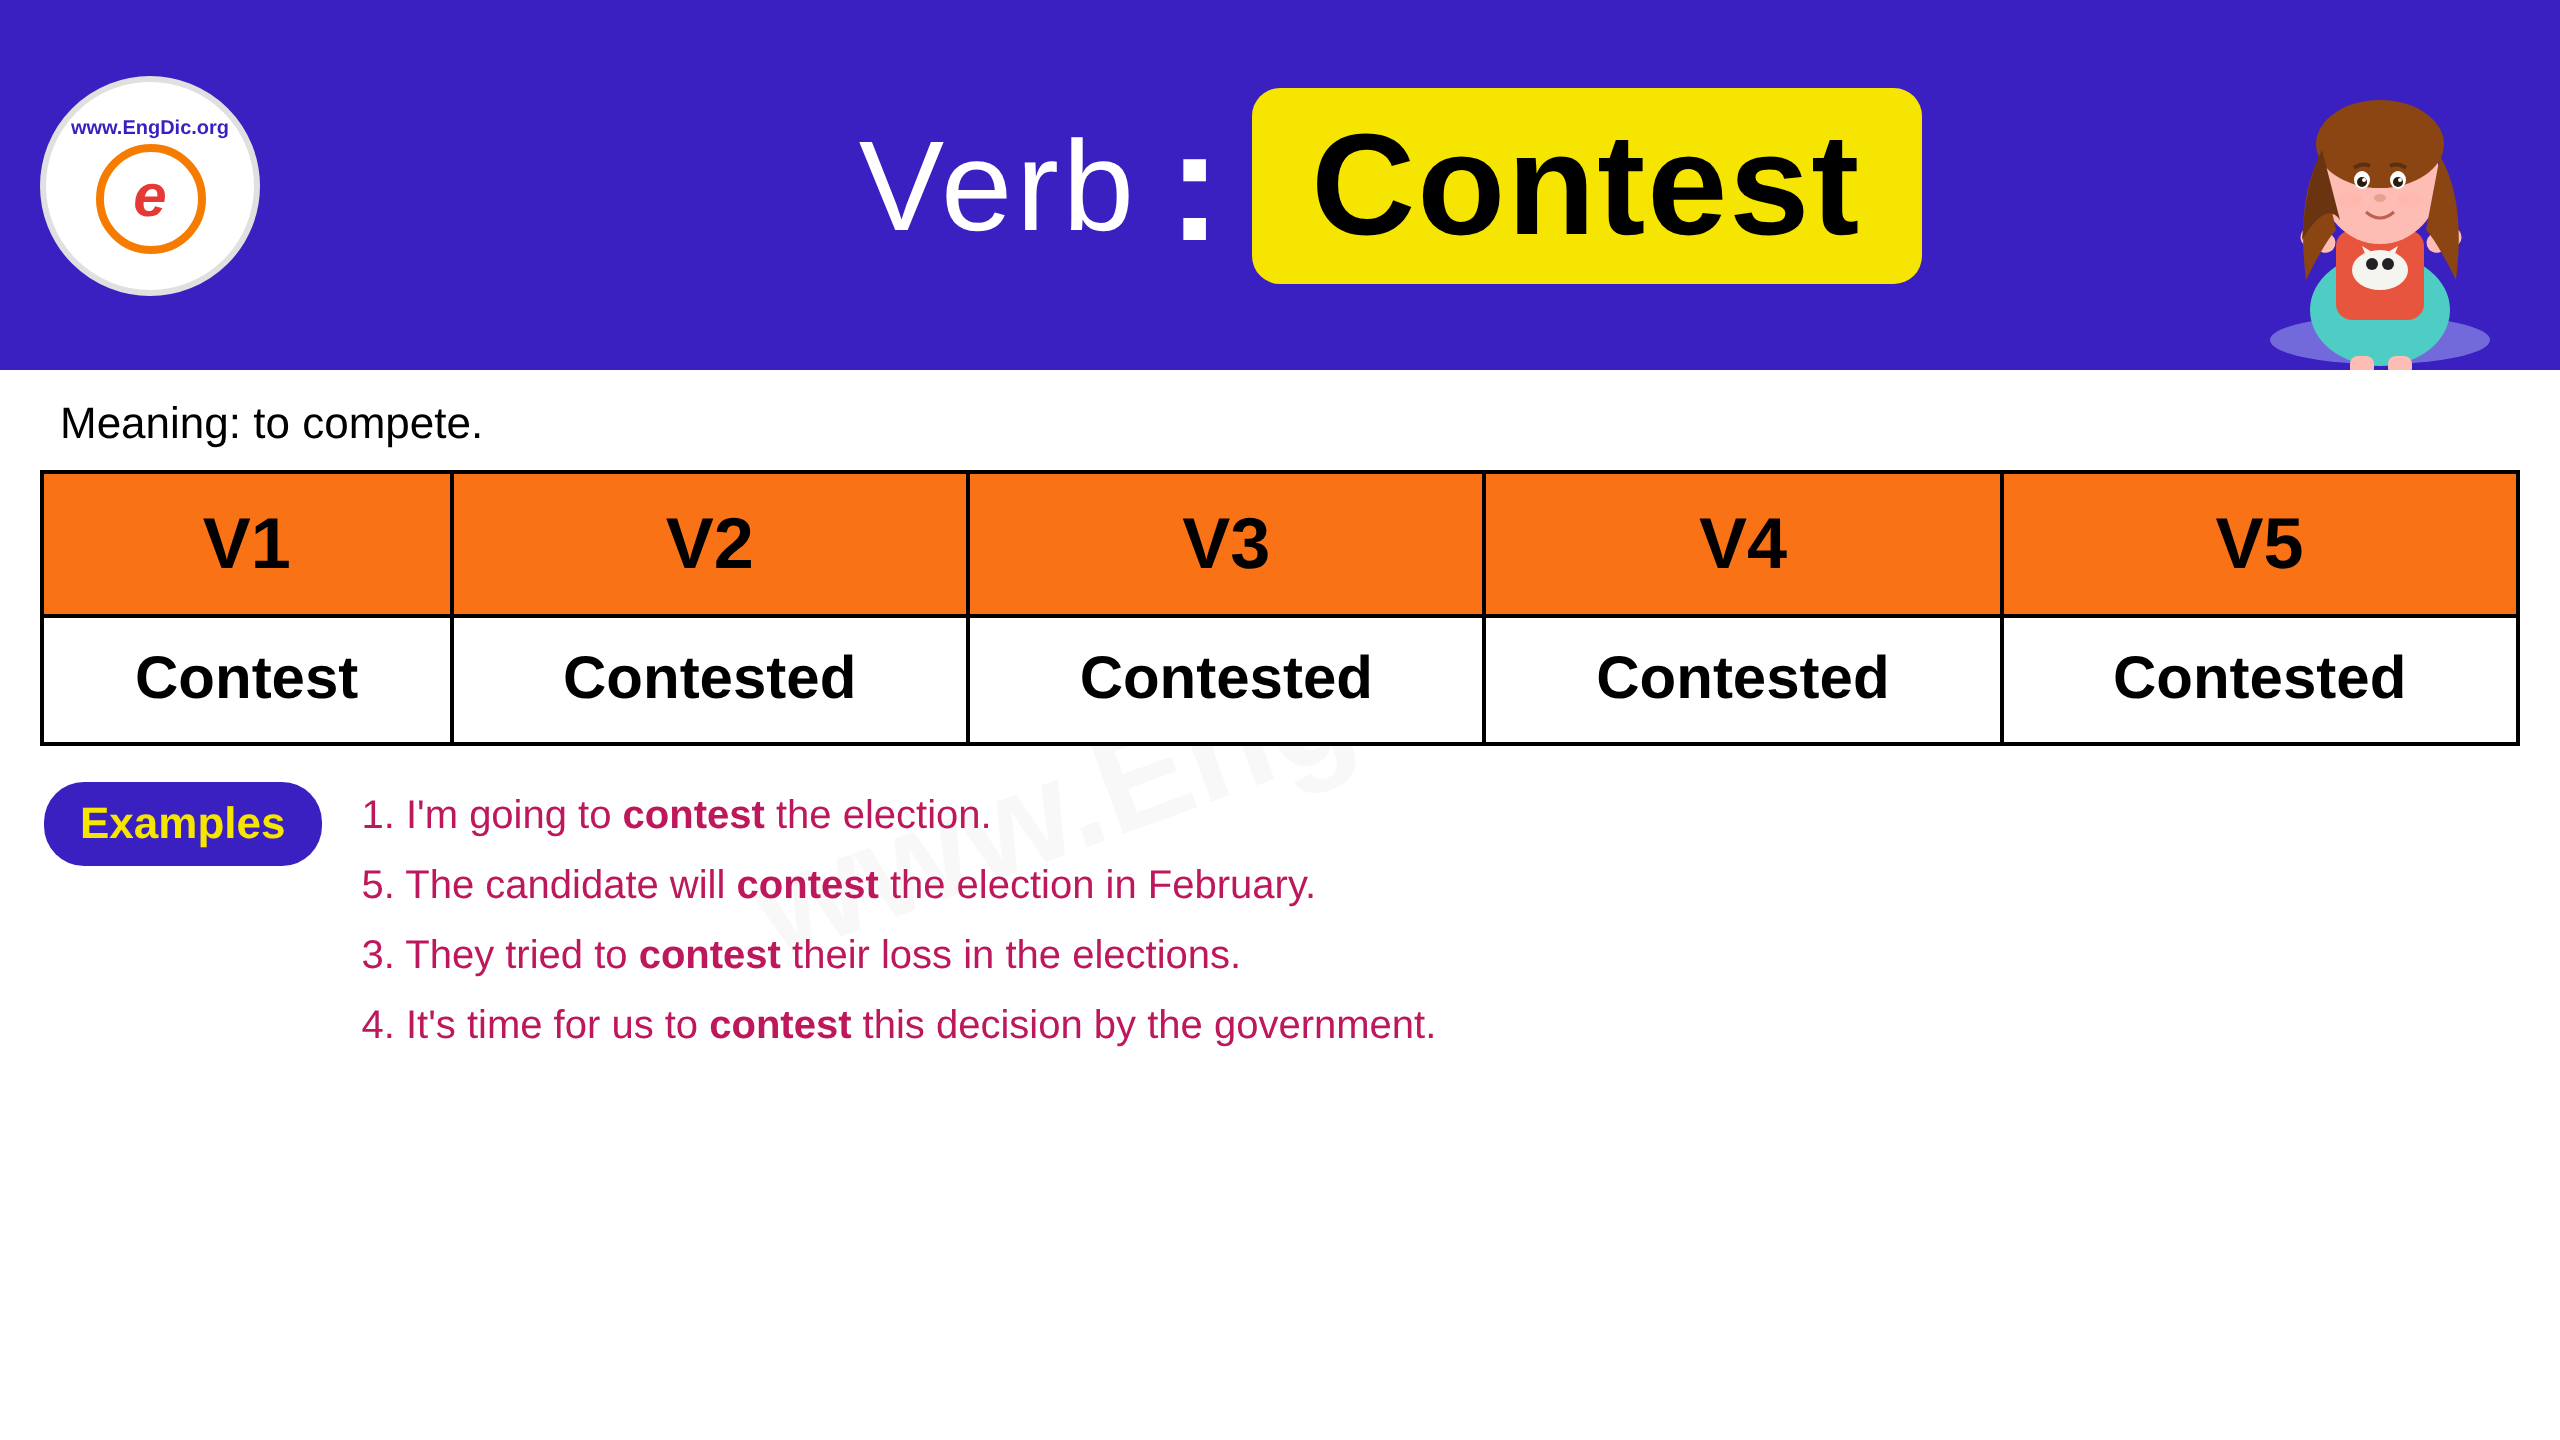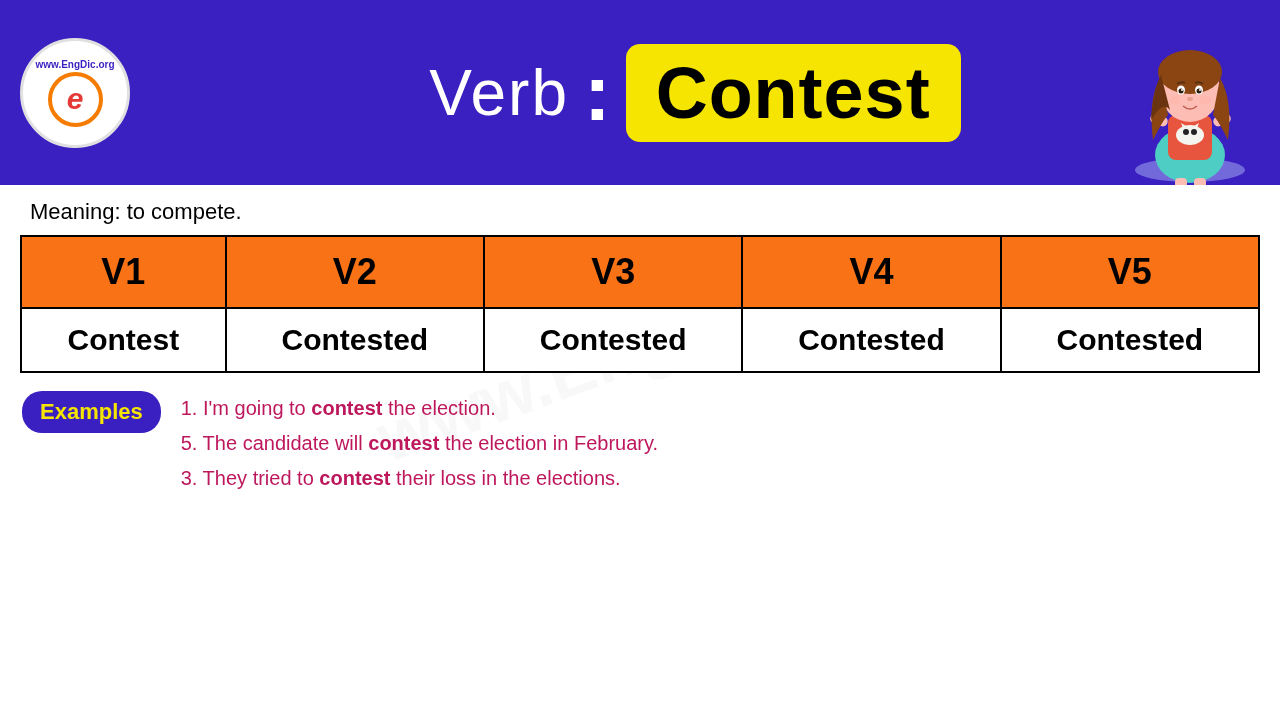--- a/index.html
+++ b/index.html
@@ -330,15 +330,18 @@
     <div class="examples-list">
       <div>
         <span>1. I'm going to </span><span class="bold">contest</span><span> the election.</span>
       </div>
       <div>
         <span>5. The candidate will </span><span class="bold">contest</span><span> the election in February.</span>
       </div>
       <div>
         <span>3. They tried to </span><span class="bold">contest</span><span> their loss in the elections.</span>
       </div>
+      <div>
+        <span>4. It's time for us to </span><span class="bold">contest</span><span> this decision by the government.</span>
+      </div>
     </div>
   </div>
 </div>
 
 </body></html>

